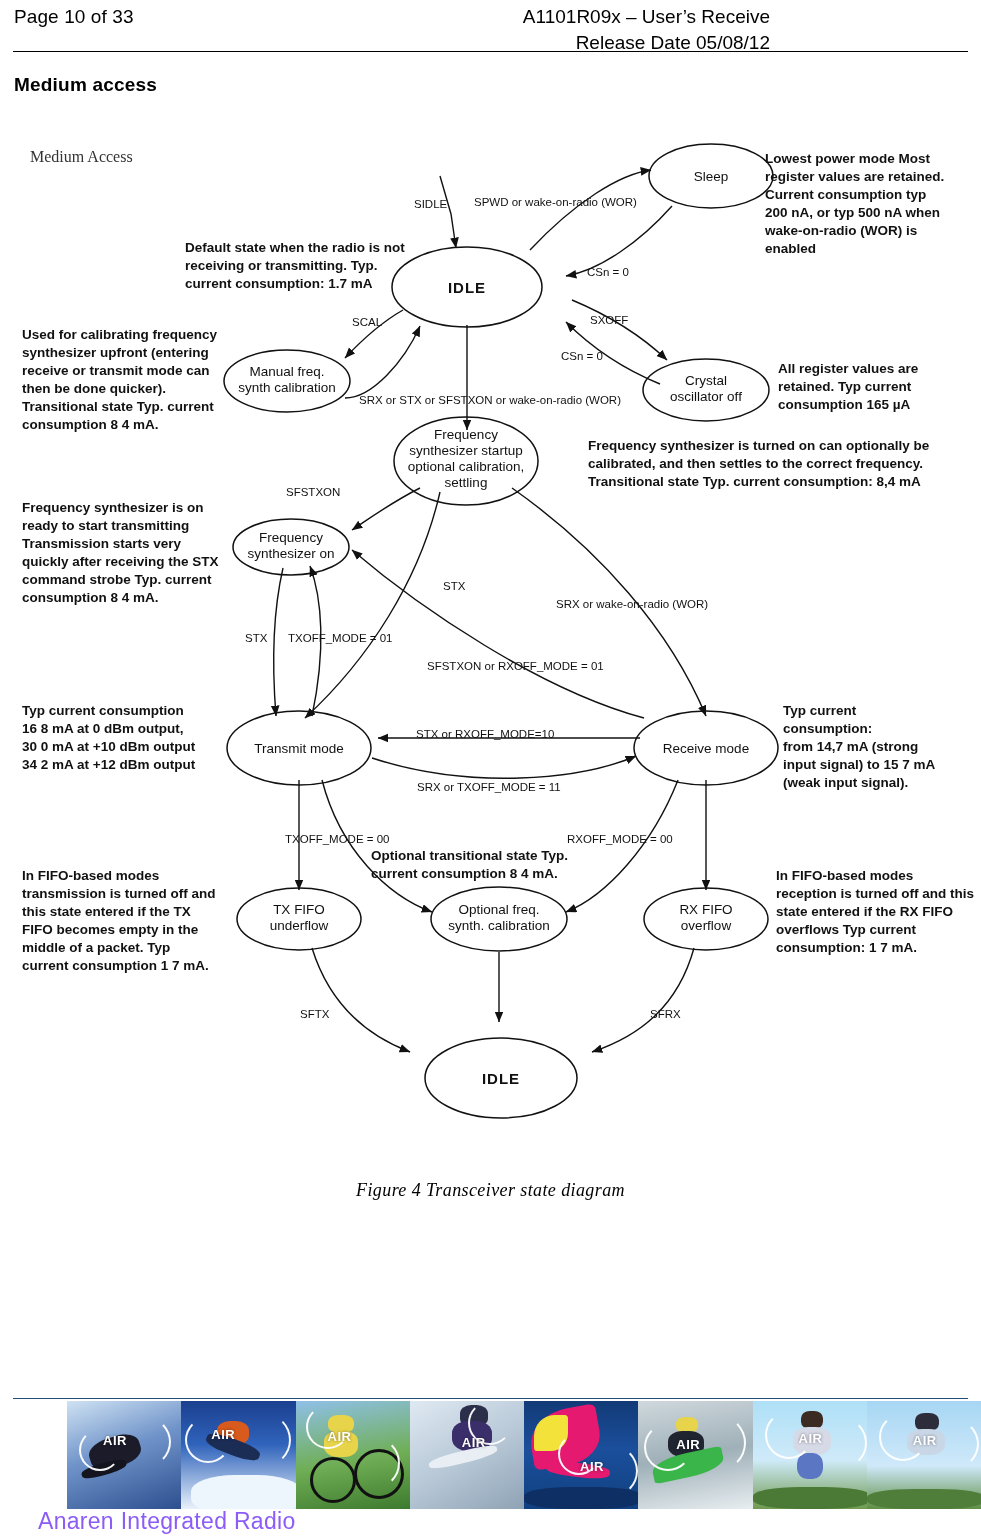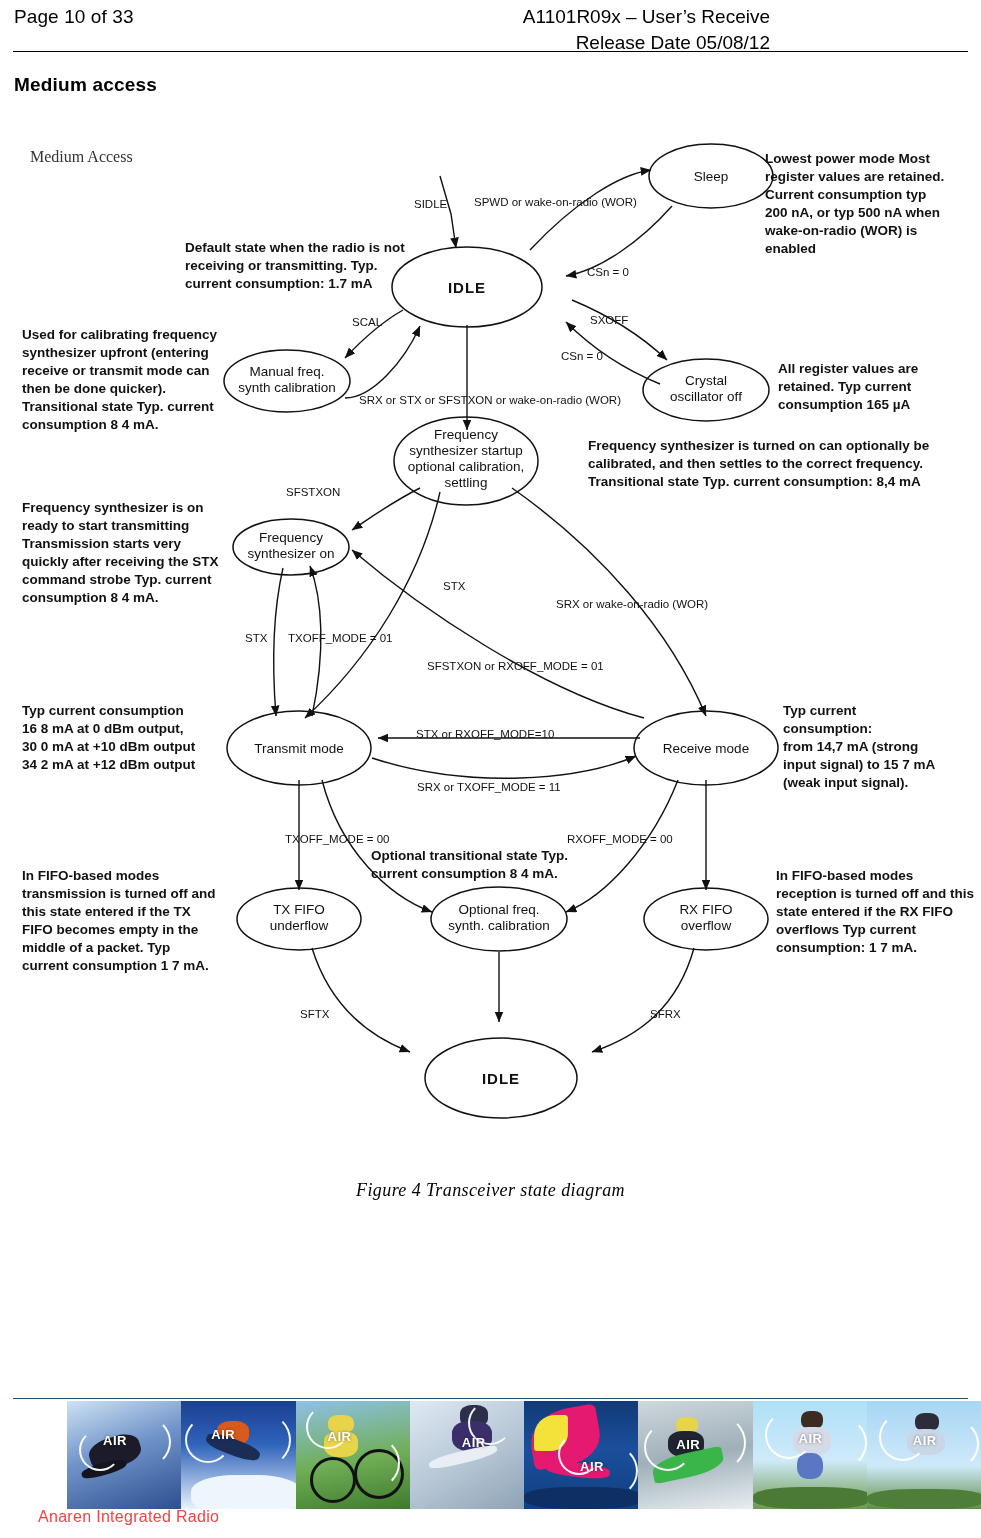--- a/index.html
+++ b/index.html
@@ -124,22 +124,22 @@
   .p4 { width: 118px; background: linear-gradient(150deg,#dfe9f2 0%,#b9c9d8 50%,#8fa3b5 100%); }
   .p5 { width: 118px; background: linear-gradient(180deg,#123a77 0%,#1b4f9c 45%,#10407f 100%); }
   .p6 { width: 118px; background: linear-gradient(170deg,#cfd8dd 0%,#9fb0b8 50%,#e8eef1 100%); }
   .p7 { width: 118px; background: linear-gradient(180deg,#aee0f7 0%,#cfeaf9 55%,#6f9a4e 100%); }
   .p8 { width: 118px; background: linear-gradient(180deg,#a7d6f3 0%,#cfe9fa 60%,#5f8f45 100%); }
   .blob { position:absolute; border-radius:40%; }
 
   #footer-brand {
     position: absolute;
     left: 38px; top: 1508px;
-    font-size: 16px;
-    color: #ef4444;
+    font-size: 23px;
+    color: #8b5cf6;
     letter-spacing: 0.3px;
   }
 
   
   text { font-family: "Liberation Sans", sans-serif; fill: #111; }
   .nodelabel { font-size: 13.5px; text-anchor: middle; }
   .nodelabel-b { font-size: 15px; font-weight: bold; text-anchor: middle; letter-spacing: 1px; }
   .edgelabel { font-size: 11.5px; }
   .note-b { font-size: 13.5px; font-weight: bold; }
   .diagtitle { font-family: "Liberation Serif", serif; font-size: 16px; fill: #333; }

